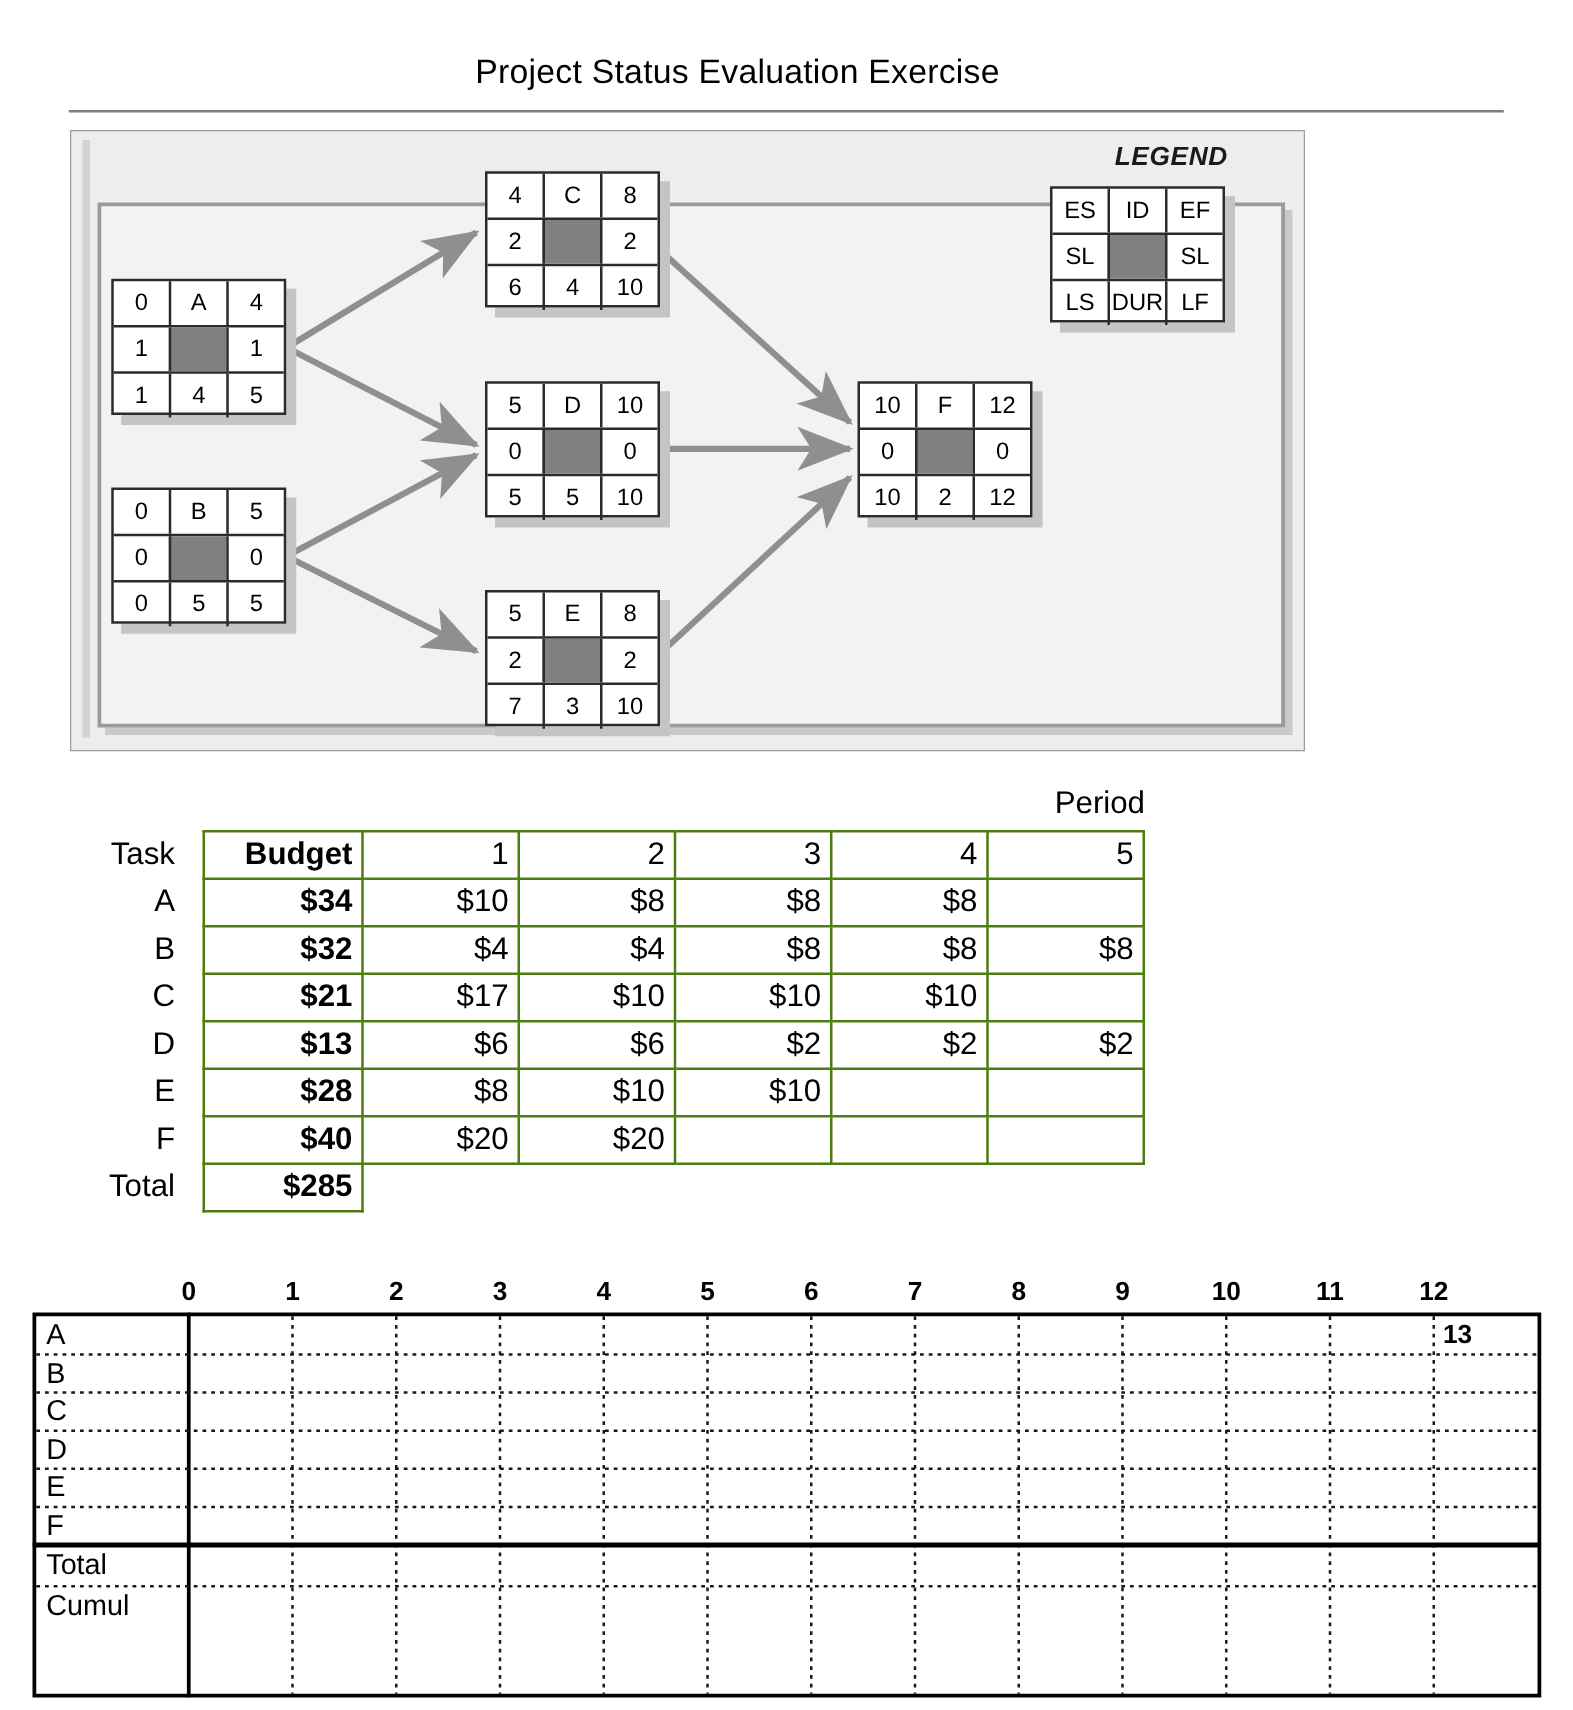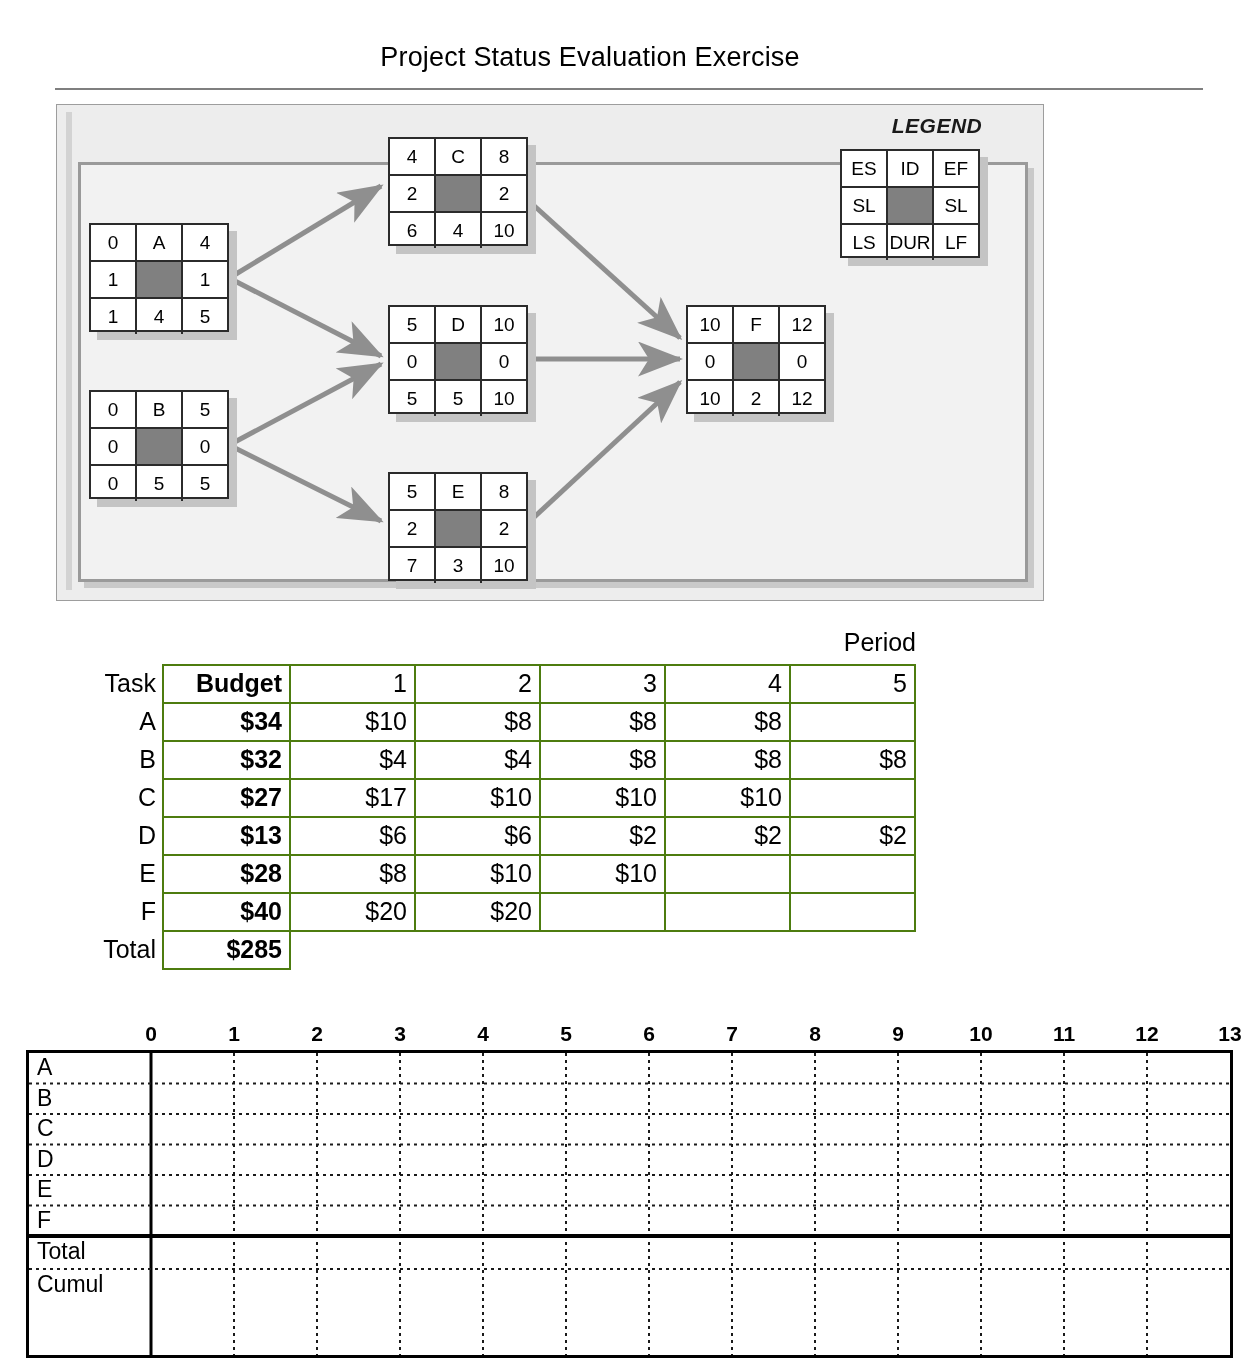--- a/index.html
+++ b/index.html
@@ -44,21 +44,21 @@
   
   #arrows{position:absolute;left:0;top:0;width:1258px;height:640px;z-index:4;}
 
   
   #period-label{position:absolute;left:163px;top:628px;width:753px;text-align:right;
                 font-size:25px;}
   #budget-wrap{position:absolute;left:60px;top:664px;}
   table.budget{border-collapse:collapse;font-size:25px;}
   table.budget td{border:2px solid #4d7c0f;height:38px;padding:0 7px 2px 7px;
                   text-align:right;vertical-align:middle;box-sizing:border-box;}
-  table.budget td.rowhead{border:none;width:103px;padding-right:6px;}
+  table.budget td.rowhead{border:none;width:103px;padding-right:22px;}
   table.budget td.budgetcol{width:127px;font-weight:700;}
   table.budget td.pcol{width:125px;}
   table.budget td.nb{border:none;}
 
   
   #sched{position:absolute;left:26px;top:1050px;width:1207px;height:308px;}
   #sched-border{position:absolute;left:0;top:0;width:1207px;height:308px;
                 border:3px solid #000;box-sizing:border-box;}
   #sched-svg{position:absolute;left:0;top:0;width:1207px;height:308px;}
   .sched-label{position:absolute;left:11px;font-size:23px;line-height:1;color:#000;}
@@ -251,21 +251,21 @@
           <td class="rowhead">B</td>
           <td class="budgetcol">$32</td>
           <td class="pcol">$4</td>
           <td class="pcol">$4</td>
           <td class="pcol">$8</td>
           <td class="pcol">$8</td>
           <td class="pcol">$8</td>
         </tr>
         <tr>
           <td class="rowhead">C</td>
-          <td class="budgetcol">$27</td>
+          <td class="budgetcol">$21</td>
           <td class="pcol">$17</td>
           <td class="pcol">$10</td>
           <td class="pcol">$10</td>
           <td class="pcol">$10</td>
           <td class="pcol"></td>
         </tr>
         <tr>
           <td class="rowhead">D</td>
           <td class="budgetcol">$13</td>
           <td class="pcol">$6</td>
@@ -312,21 +312,21 @@
     <div class="axis-tick" style="left: 374px;">3</div>
     <div class="axis-tick" style="left: 457px;">4</div>
     <div class="axis-tick" style="left: 540px;">5</div>
     <div class="axis-tick" style="left: 623px;">6</div>
     <div class="axis-tick" style="left: 706px;">7</div>
     <div class="axis-tick" style="left: 789px;">8</div>
     <div class="axis-tick" style="left: 872px;">9</div>
     <div class="axis-tick" style="left: 955px;">10</div>
     <div class="axis-tick" style="left: 1038px;">11</div>
     <div class="axis-tick" style="left: 1121px;">12</div>
-    <div class="axis-tick" style="left: 1204px;">13</div>
+    <div class="axis-tick" style="left: 1140px; margin-top: 34px;">13</div>
   </div>
 <div id="sched">
   <svg id="sched-svg">
       <line x1="208" y1="3" x2="208" y2="305" stroke="#1a1a1a" stroke-width="2" stroke-dasharray="3,4"></line>
       <line x1="291" y1="3" x2="291" y2="305" stroke="#1a1a1a" stroke-width="2" stroke-dasharray="3,4"></line>
       <line x1="374" y1="3" x2="374" y2="305" stroke="#1a1a1a" stroke-width="2" stroke-dasharray="3,4"></line>
       <line x1="457" y1="3" x2="457" y2="305" stroke="#1a1a1a" stroke-width="2" stroke-dasharray="3,4"></line>
       <line x1="540" y1="3" x2="540" y2="305" stroke="#1a1a1a" stroke-width="2" stroke-dasharray="3,4"></line>
       <line x1="623" y1="3" x2="623" y2="305" stroke="#1a1a1a" stroke-width="2" stroke-dasharray="3,4"></line>
       <line x1="706" y1="3" x2="706" y2="305" stroke="#1a1a1a" stroke-width="2" stroke-dasharray="3,4"></line>

